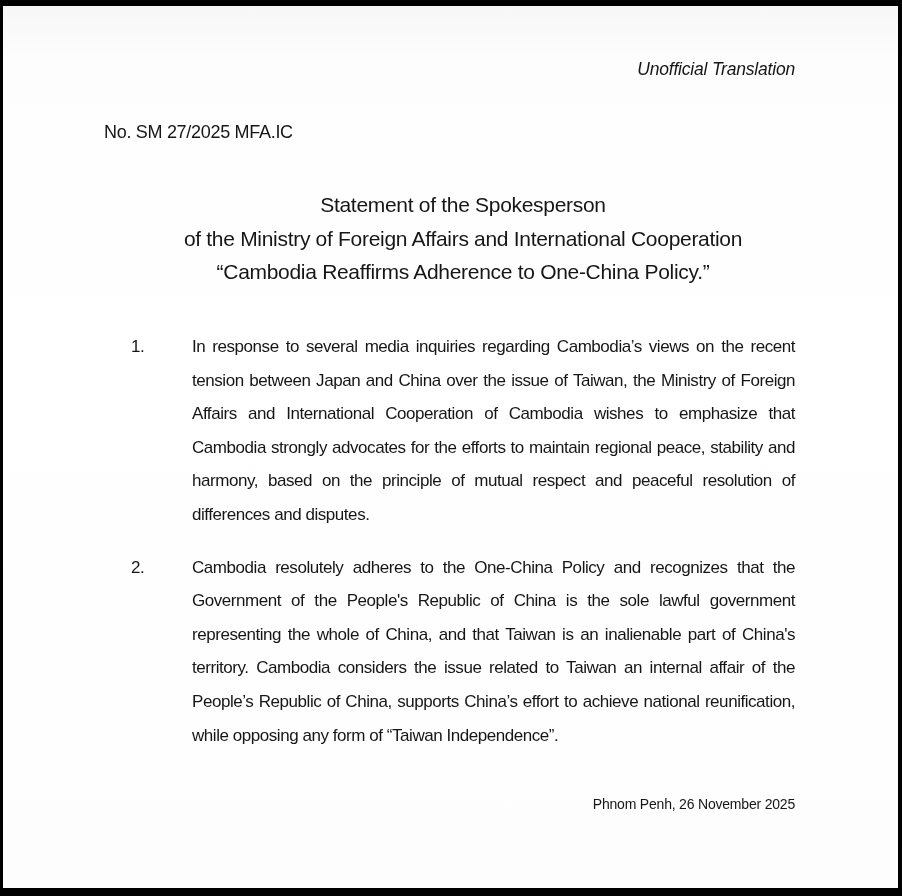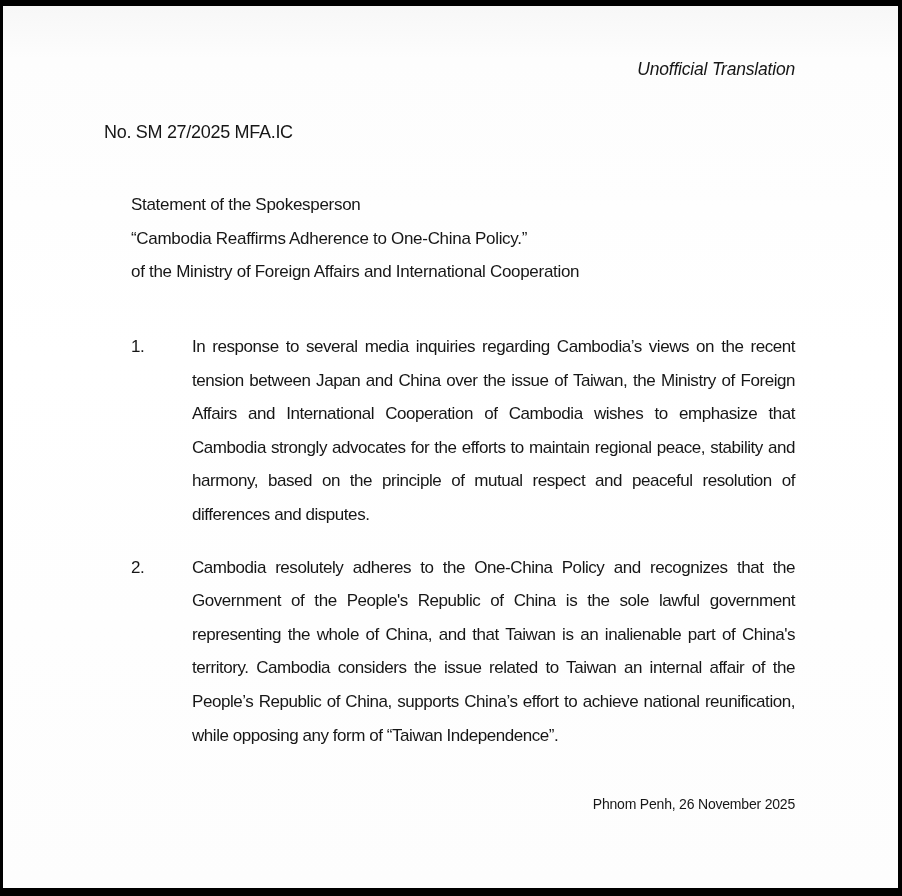--- a/index.html
+++ b/index.html
@@ -35,22 +35,22 @@
     left: 67px;
     font-size: 18px;
     letter-spacing: -0.3px;
     margin-left: 34px;
   }
   .title-block {
     position: absolute;
     top: 182px;
     left: 128px;
     right: 103px;
-    text-align: left;
-    font-size: 17px;
+    text-align: center;
+    font-size: 21px;
     line-height: 33.5px;
     letter-spacing: -0.3px;
   }
   .body-block {
     position: absolute;
     top: 324px;
     left: 128px;
     right: 103px;
   }
   .para {
@@ -84,22 +84,22 @@
 <body>
 
 <div class="page">
 
   <div class="translation-note">Unofficial Translation</div>
 
   <div class="doc-number">No. SM 27/2025 MFA.IC</div>
 
   <div class="title-block">
     <div>Statement of the Spokesperson</div>
+    <div>of the Ministry of Foreign Affairs and International Cooperation</div>
     <div>“Cambodia Reaffirms Adherence to One-China Policy.”</div>
-    <div>of the Ministry of Foreign Affairs and International Cooperation</div>
   </div>
 
   <div class="body-block">
     <div class="para">
       <div class="para-number">1.</div>
       <div class="para-text">In response to several media inquiries regarding Cambodia’s views on the recent tension between Japan and China over the issue of Taiwan, the Ministry of Foreign Affairs and International Cooperation of Cambodia wishes to emphasize that Cambodia strongly advocates for the efforts to maintain regional peace, stability and harmony, based on the principle of mutual respect and peaceful resolution of differences and disputes.</div>
     </div>
     <div class="para">
       <div class="para-number">2.</div>
       <div class="para-text">Cambodia resolutely adheres to the One-China Policy and recognizes that the Government of the People's Republic of China is the sole lawful government representing the whole of China, and that Taiwan is an inalienable part of China's territory.  Cambodia considers the issue related to Taiwan an internal affair of the People’s Republic of China, supports China’s effort to achieve national reunification, while opposing any form of “Taiwan Independence”.</div>

